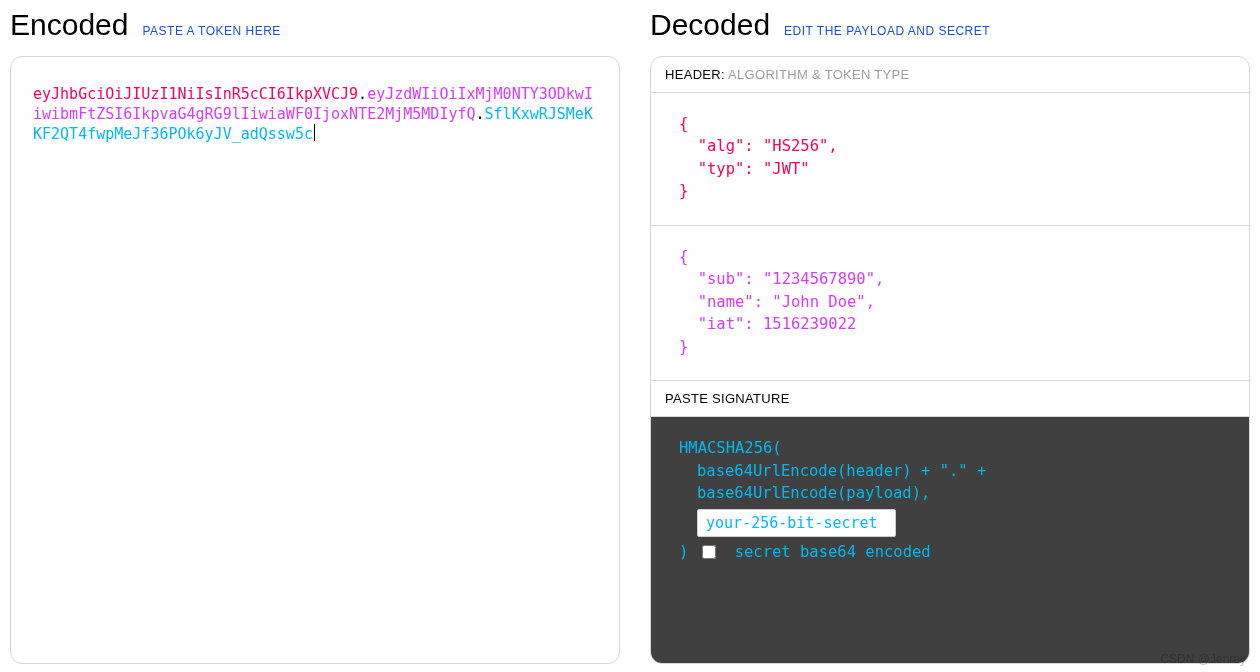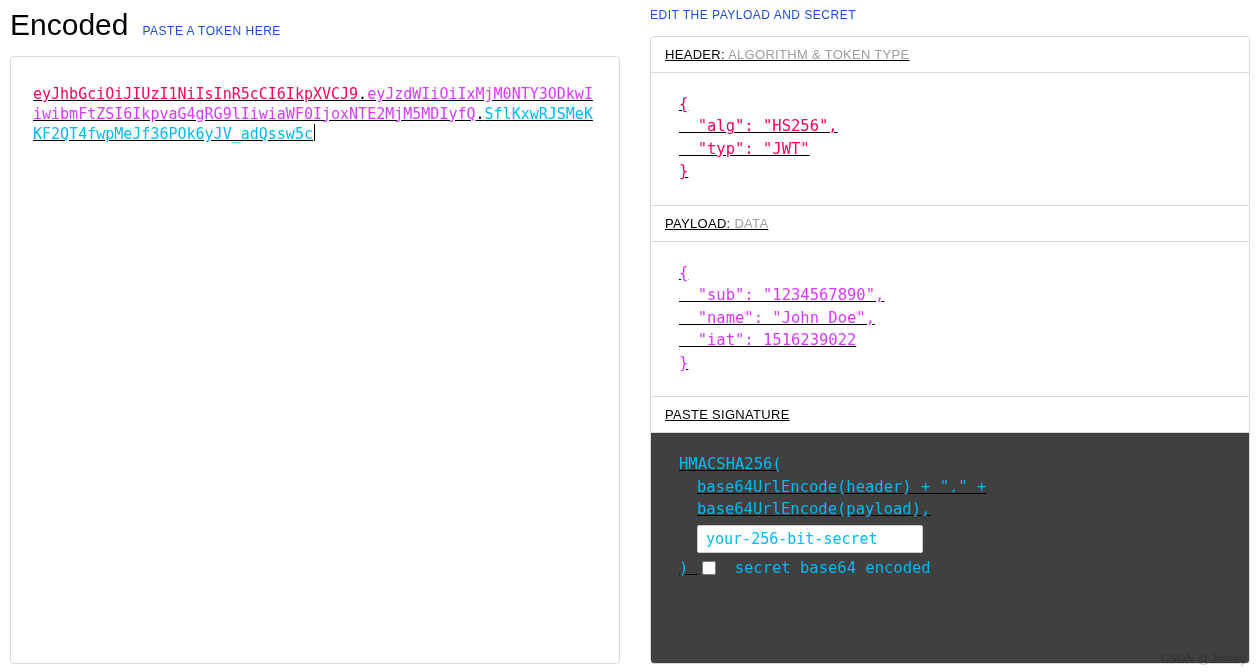--- a/index.html
+++ b/index.html
@@ -37,25 +37,24 @@
     color: #000;
   }
   .section-title .hint {
     font-size: 12px;
     letter-spacing: 0.5px;
     color: #1d4ed8;
     font-weight: 400;
   }
   .panel {
     border: 1px solid #d8d8d8;
-    border-radius: 4px;
+    border-radius: 12px;
     background: #fff;
     flex: 1;
     overflow: hidden;
-    text-decoration: underline;
   }
   .encoded-panel {
     padding: 28px 22px;
     font-family: "SFMono-Regular", ui-monospace, Menlo, Consolas, monospace;
     font-size: 15px;
     line-height: 1.3;
     word-break: break-all;
     background: #fff;
   } 
   .seg-header { color: #fb015b; }
@@ -104,21 +103,21 @@
   .code-block.payload-json { color: #d63aff; }
   .code-block.signature { color: #00b9f1; }
   .secret-input {
     font-family: inherit;
     font-size: 15px;
     border: 1px solid #ccc;
     border-radius: 2px;
     padding: 4px 8px;
     color: #00b9f1;
     background: #fff;
-    width: 226px;
+    width: 199px;
   }
   .b64-row {
     display:inline-flex;
     align-items:center;
     gap:16px;
     vertical-align:middle;
   }
   .b64-checkbox {
     width:14px; height:14px;
     accent-color:#555;
@@ -140,37 +139,34 @@
   <div class="col col-left">
     <div class="section-title">
       <h2>Encoded</h2>
       <span class="hint">PASTE A TOKEN HERE</span>
     </div>
     <div class="panel encoded-panel" id="encoded-box"><span class="seg-header">eyJhbGciOiJIUzI1NiIsInR5cCI6IkpXVCJ9</span><span class="dot">.</span><span class="seg-payload">eyJzdWIiOiIxMjM0NTY3ODkwIiwibmFtZSI6IkpvaG4gRG9lIiwiaWF0IjoxNTE2MjM5MDIyfQ</span><span class="dot">.</span><span class="seg-sig">SflKxwRJSMeKKF2QT4fwpMeJf36POk6yJV_adQssw5c</span><span class="cursor"></span></div>
   </div>
 
   <div class="col col-right">
     <div class="section-title">
+      <h2>Decoded</h2>
       <span class="hint">EDIT THE PAYLOAD AND SECRET</span>
     </div>
     <div class="panel decoded-panel">
 
       <div class="section-header">
         <span>HEADER:</span>
         <span class="sub">ALGORITHM &amp; TOKEN TYPE</span>
       </div>
       <div class="code-block header-json">{
   "alg": "HS256",
   "typ": "JWT"
 }</div>
 
-      <div class="section-header">
-        <span>PAYLOAD:</span>
-        <span class="sub">DATA</span>
-      </div>
       <div class="code-block payload-json">{
   "sub": "1234567890",
   "name": "John Doe",
   "iat": 1516239022
 }</div>
 
       <div class="section-header">
         <span>PASTE SIGNATURE</span>
       </div>
       <div class="code-block signature" id="sig-block"><div>HMACSHA256(</div><div style="padding-left: 18px;">base64UrlEncode(header) + "." +</div><div style="padding-left: 18px;">base64UrlEncode(payload),</div><div style="padding-left: 18px; padding-top: 4px; padding-bottom: 4px;"><input type="text" class="secret-input" value="your-256-bit-secret" style=""></div><div><span>) </span><span class="b64-row"><input type="checkbox" class="b64-checkbox" style=""><span>secret base64 encoded</span></span></div></div>

